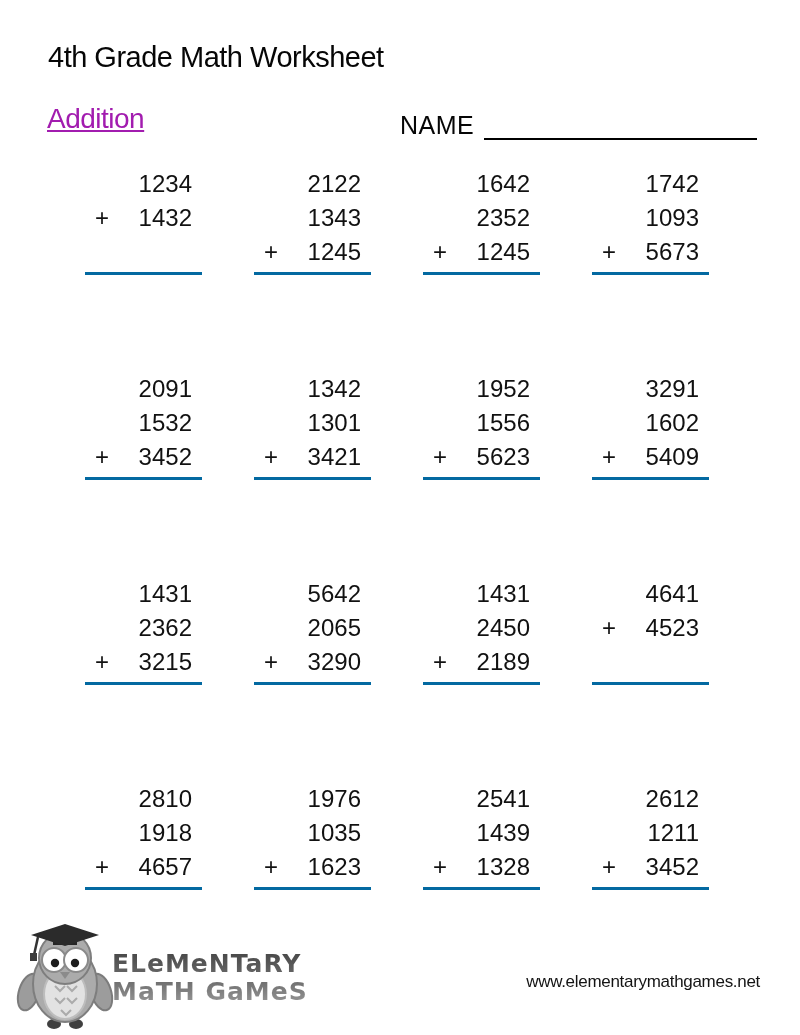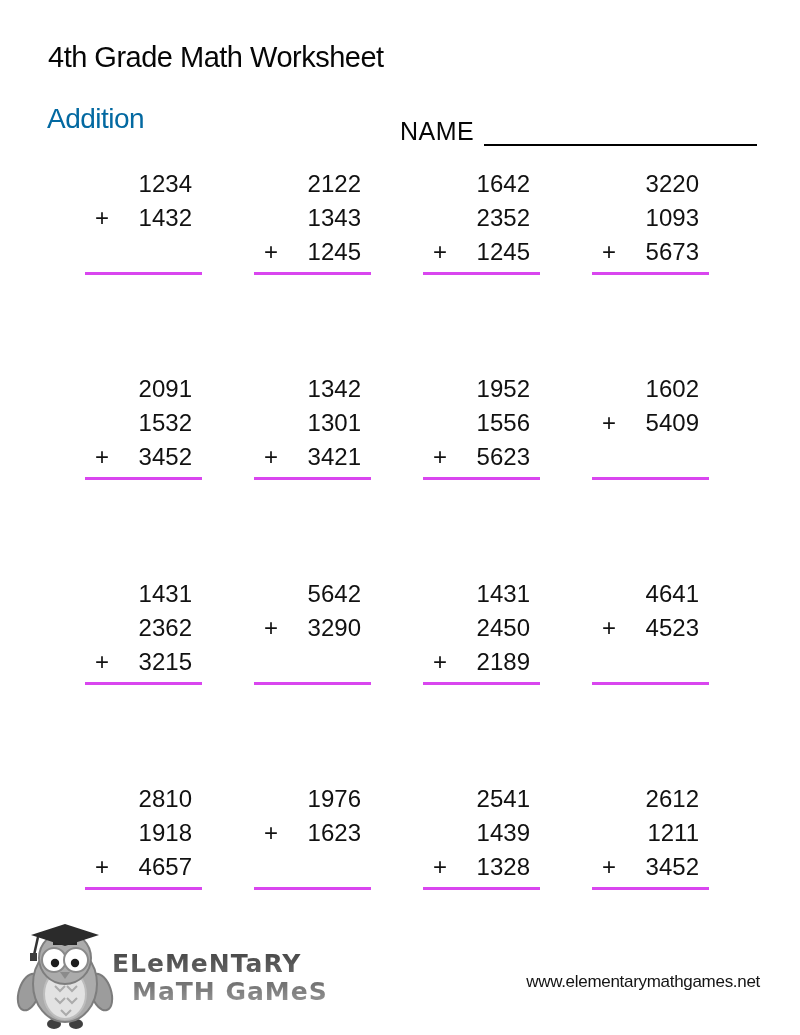--- a/index.html
+++ b/index.html
@@ -13,41 +13,42 @@
   }
 
   .page-title {
     position: absolute; left: 48px; top: 41px;
     font-size: 29px; font-weight: 400; letter-spacing: -0.5px;
     color: #060606;
   }
   .section-title {
     position: absolute; left: 47px; top: 103px;
     font-size: 28px; font-weight: 400; letter-spacing: -0.5px;
-    color: #0369a1;
+    color: #a21caf;
+    text-decoration: underline;
   }
   .name-row {
     position: absolute; left: 400px; top: 110px; width: 357px;
-    display: flex; align-items: flex-end; margin-top: 6px;
+    display: flex; align-items: flex-end;
   }
   .name-label { font-size: 25px; letter-spacing: 0.5px; color: #060606; }
   .name-line {
     flex: 1; margin-left: 10px; height: 28px;
     border-bottom: 2px solid #000;
   }
 
   .problems-grid {
     position: absolute; left: 85px; top: 167px;
     display: grid;
     grid-template-columns: repeat(4, 169px);
     row-gap: 97px;
   }
   .problem {
     width: 117px;
-    border-bottom: 3px solid #d946ef;
+    border-bottom: 3px solid #0369a1;
     padding-bottom: 3px;
   }
   .addend {
     font-size: 24px; line-height: 34px;
     text-align: right; padding-right: 10px;
     color: #111;
   }
   .op-row {
     display: flex; justify-content: space-between; align-items: baseline;
     font-size: 24px; line-height: 34px;
@@ -63,21 +64,21 @@
     margin-left: -6px; margin-top: 30px;
     font-family: "DejaVu Sans", sans-serif;
     font-weight: bold;
     background: linear-gradient(180deg, #454545 0%, #6e6e6e 55%, #9a9a9a 100%);
     -webkit-background-clip: text;
     background-clip: text;
     color: #6b6b6b;
     -webkit-text-fill-color: transparent;
   }
   .logo-line1 { font-size: 25px; letter-spacing: 1px; line-height: 28px; }
-  .logo-line2 { font-size: 25px; letter-spacing: 1px; line-height: 28px; padding-left: 20px; }
+  .logo-line2 { font-size: 25px; letter-spacing: 1px; line-height: 28px; padding-left: 0; }
 
   .website {
     position: absolute; right: 40px; top: 972px;
     font-size: 17px; letter-spacing: -0.3px; color: #141414;
   }
 </style>
 </head>
 <body>
 
 <div class="page-title">4th Grade Math Worksheet</div>
@@ -107,21 +108,21 @@
     </div>
     <div class="problem">
       <div class="addend">1642</div>
       <div class="addend">2352</div>
       <div class="op-row">
         <span class="plus">+</span>
         <span>1245</span>
       </div>
     </div>
     <div class="problem">
-      <div class="addend">3220</div>
+      <div class="addend">1742</div>
       <div class="addend">1093</div>
       <div class="op-row">
         <span class="plus">+</span>
         <span>5673</span>
       </div>
     </div>
     <div class="problem">
       <div class="addend">2091</div>
       <div class="addend">1532</div>
       <div class="op-row">
@@ -139,36 +140,38 @@
     </div>
     <div class="problem">
       <div class="addend">1952</div>
       <div class="addend">1556</div>
       <div class="op-row">
         <span class="plus">+</span>
         <span>5623</span>
       </div>
     </div>
     <div class="problem">
+      <div class="addend">3291</div>
       <div class="addend">1602</div>
       <div class="op-row">
         <span class="plus">+</span>
         <span>5409</span>
       </div>
     </div>
     <div class="problem">
       <div class="addend">1431</div>
       <div class="addend">2362</div>
       <div class="op-row">
         <span class="plus">+</span>
         <span>3215</span>
       </div>
     </div>
     <div class="problem">
       <div class="addend">5642</div>
+      <div class="addend">2065</div>
       <div class="op-row">
         <span class="plus">+</span>
         <span>3290</span>
       </div>
     </div>
     <div class="problem">
       <div class="addend">1431</div>
       <div class="addend">2450</div>
       <div class="op-row">
         <span class="plus">+</span>
@@ -185,20 +188,21 @@
     <div class="problem">
       <div class="addend">2810</div>
       <div class="addend">1918</div>
       <div class="op-row">
         <span class="plus">+</span>
         <span>4657</span>
       </div>
     </div>
     <div class="problem">
       <div class="addend">1976</div>
+      <div class="addend">1035</div>
       <div class="op-row">
         <span class="plus">+</span>
         <span>1623</span>
       </div>
     </div>
     <div class="problem">
       <div class="addend">2541</div>
       <div class="addend">1439</div>
       <div class="op-row">
         <span class="plus">+</span>

